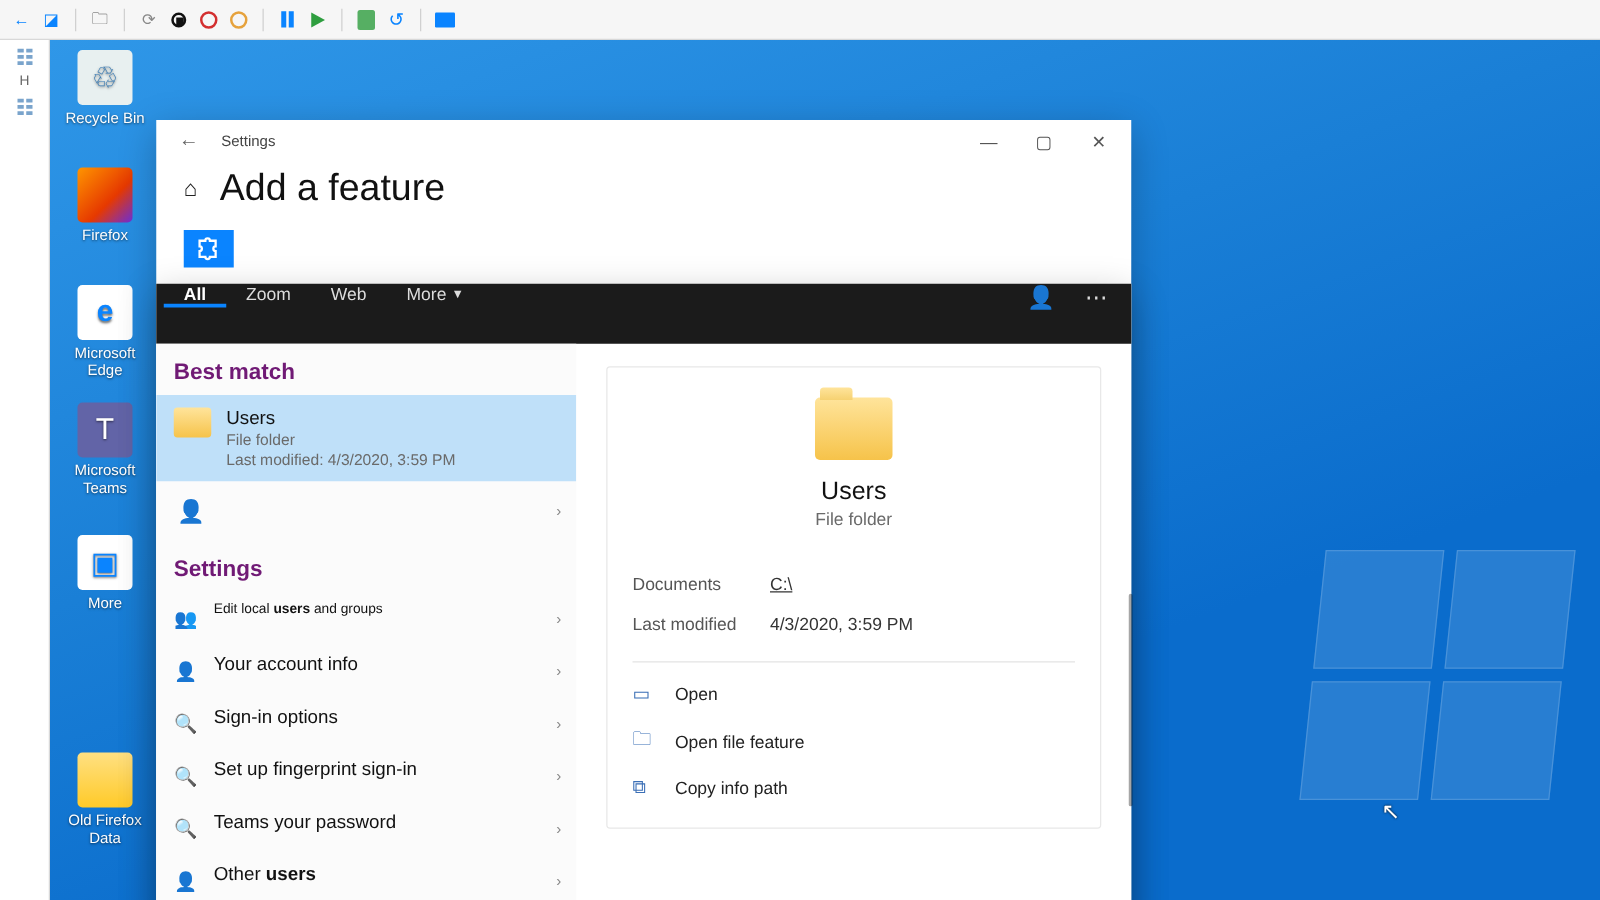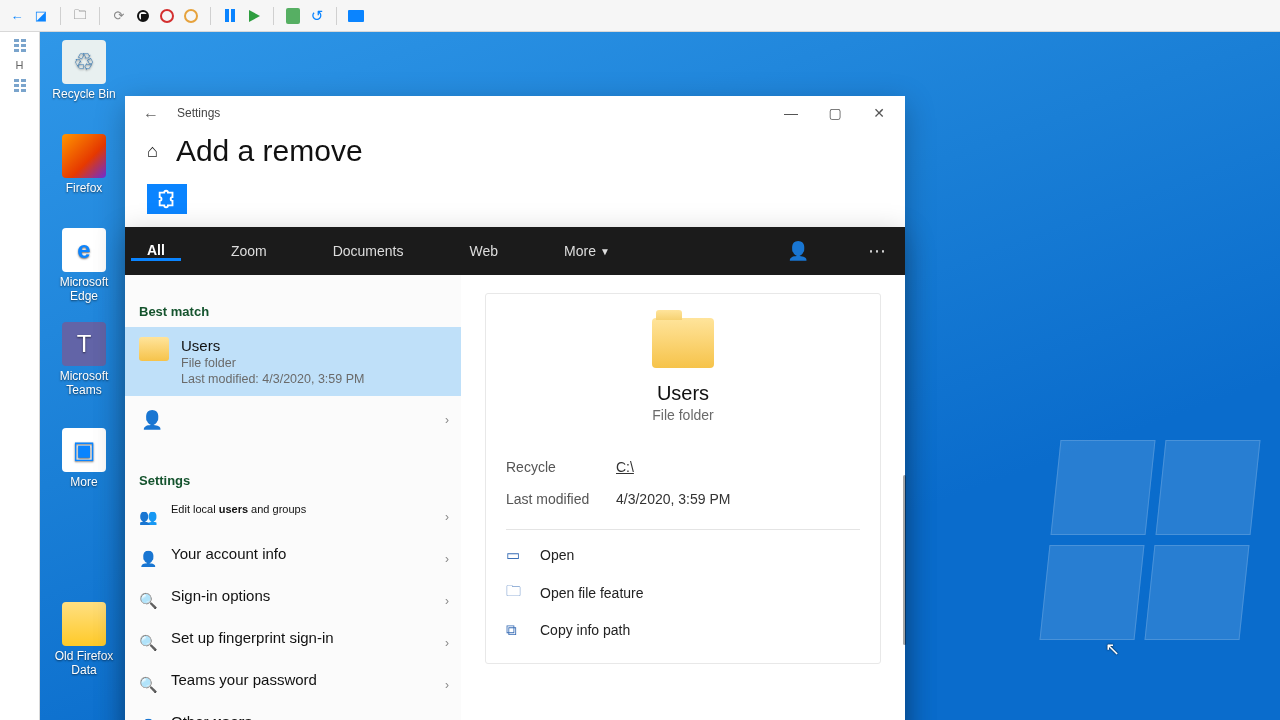--- a/index.html
+++ b/index.html
@@ -56,30 +56,30 @@
   .back-btn{ width:44px; text-align:center; color:#666; font-size:16px;}
 
   .page-head { display:flex; align-items:center; gap:18px; padding:4px 22px 10px; }
   .home-ic { font-size:18px; color:#222;}
   .page-title { font-size:30px; font-weight:400; color:#111; }
   .feature-tile { margin:6px 0 0 22px; width:40px; height:30px; background:#0a84ff; display:flex; align-items:center; justify-content:center;}
   .feature-tile svg{ width:22px; height:22px; stroke:#fff; fill:none; stroke-width:2;}
 
   
   .search { position:absolute; left:85px; top:195px; width:780px; height:525px; background:#fff; box-shadow:0 8px 28px rgba(0,0,0,.25);}
-  .tabs { height:48px; background:#1b1b1b; color:#fff; display:flex; align-items:center; padding:0 6px;gap:34px;}
+  .tabs { height:48px; background:#1b1b1b; color:#fff; display:flex; align-items:flex-start; padding:0 6px;}
   .tab { padding:0 16px; font-size:14px; display:flex; align-items:center; gap:4px; color:#ddd; cursor:pointer;}
   .tab.active{ color:#fff; border-bottom:3px solid #0a84ff; font-weight:600;}
   .tab .chev{ font-size:10px;}
   .tabs .sp{ flex:1;}
   .tab-ic{ width:44px; display:flex; align-items:center; justify-content:center; font-size:18px; color:#ddd;}
 
   .search-body { display:flex; height:calc(100% - 48px);}
   .results { width:336px; background:#fbfbfb;  overflow:hidden; }
-  .section-hd { font-size:13px; font-weight:600; color:#14532d; padding:12px 14px 8px;margin-top:17px; }
+  .section-hd { font-size:18px; font-weight:600; color:#701a75; padding:12px 14px 8px; }
 
   .res-item { display:flex; gap:12px; padding:10px 14px; align-items:flex-start; cursor:pointer; position:relative;}
   .res-item.selected{ background:#bfe0f9;}
   .res-item .ic { width:28px; height:28px; flex:none; display:flex; align-items:center; justify-content:center; font-size:18px;}
   .ic.folder{ background:linear-gradient(#ffe49b,#f6c34a); border-radius:3px; width:30px; height:24px;}
   .res-lines .t1{ font-size:15px; color:#111;}
   .res-lines .t2{ font-size:12.5px; color:#6a6a6a; margin-top:2px;}
   .res-lines b{ font-weight:600;}
   .chev-r{ position:absolute; right:12px; top:50%; transform:translateY(-50%); color:#888; font-size:12px;}
 
@@ -205,34 +205,33 @@
     <div class="title-row">
       <div class="back-btn">←</div>
       <div class="title-txt">Settings</div>
       <div class="spacer"></div>
       <div class="tbtn">—</div>
       <div class="tbtn">▢</div>
       <div class="tbtn">✕</div>
     </div>
     <div class="page-head">
       <span class="home-ic">⌂</span>
-      <span class="page-title">Add a remove</span>
+      <span class="page-title">Add a feature</span>
     </div>
     <div class="feature-tile">
       <svg viewBox="0 0 24 24">
           <path d="M4 10V5h5a2 2 0 1 1 4 0h5v5a2 2 0 1 0 0 4v5h-5a2 2 0 1 1-4 0H4v-5a2 2 0 1 0 0-4z"></path>
         </svg>
     </div>
   </div>
 
   <div class="search">
     <div class="tabs">
       <div class="tab active">All</div>
       <div class="tab">Zoom</div>
-      <div class="tab">Documents</div>
       <div class="tab">Web</div>
       <div class="tab">
           <span>More</span>
           <span class="chev">▼</span>
         </div>
       <div class="sp"></div>
       <div class="tab-ic">👤</div>
       <div class="tab-ic">⋯</div>
     </div>
 
@@ -303,21 +302,21 @@
       </div>
 
       <div class="detail">
         <div class="detail-card">
           <div class="big-folder"></div>
           <div class="d-title">Users</div>
           <div class="d-sub">File folder</div>
 
           <div class="meta">
             <div class="meta-row">
-              <div class="k">Recycle</div>
+              <div class="k">Documents</div>
               <div class="v u">C:\</div>
             </div>
             <div class="meta-row">
               <div class="k">Last modified</div>
               <div class="v">4/3/2020, 3:59 PM</div>
             </div>
           </div>
           <hr class="div">
           <div class="action">
             <span class="aic">▭</span>

